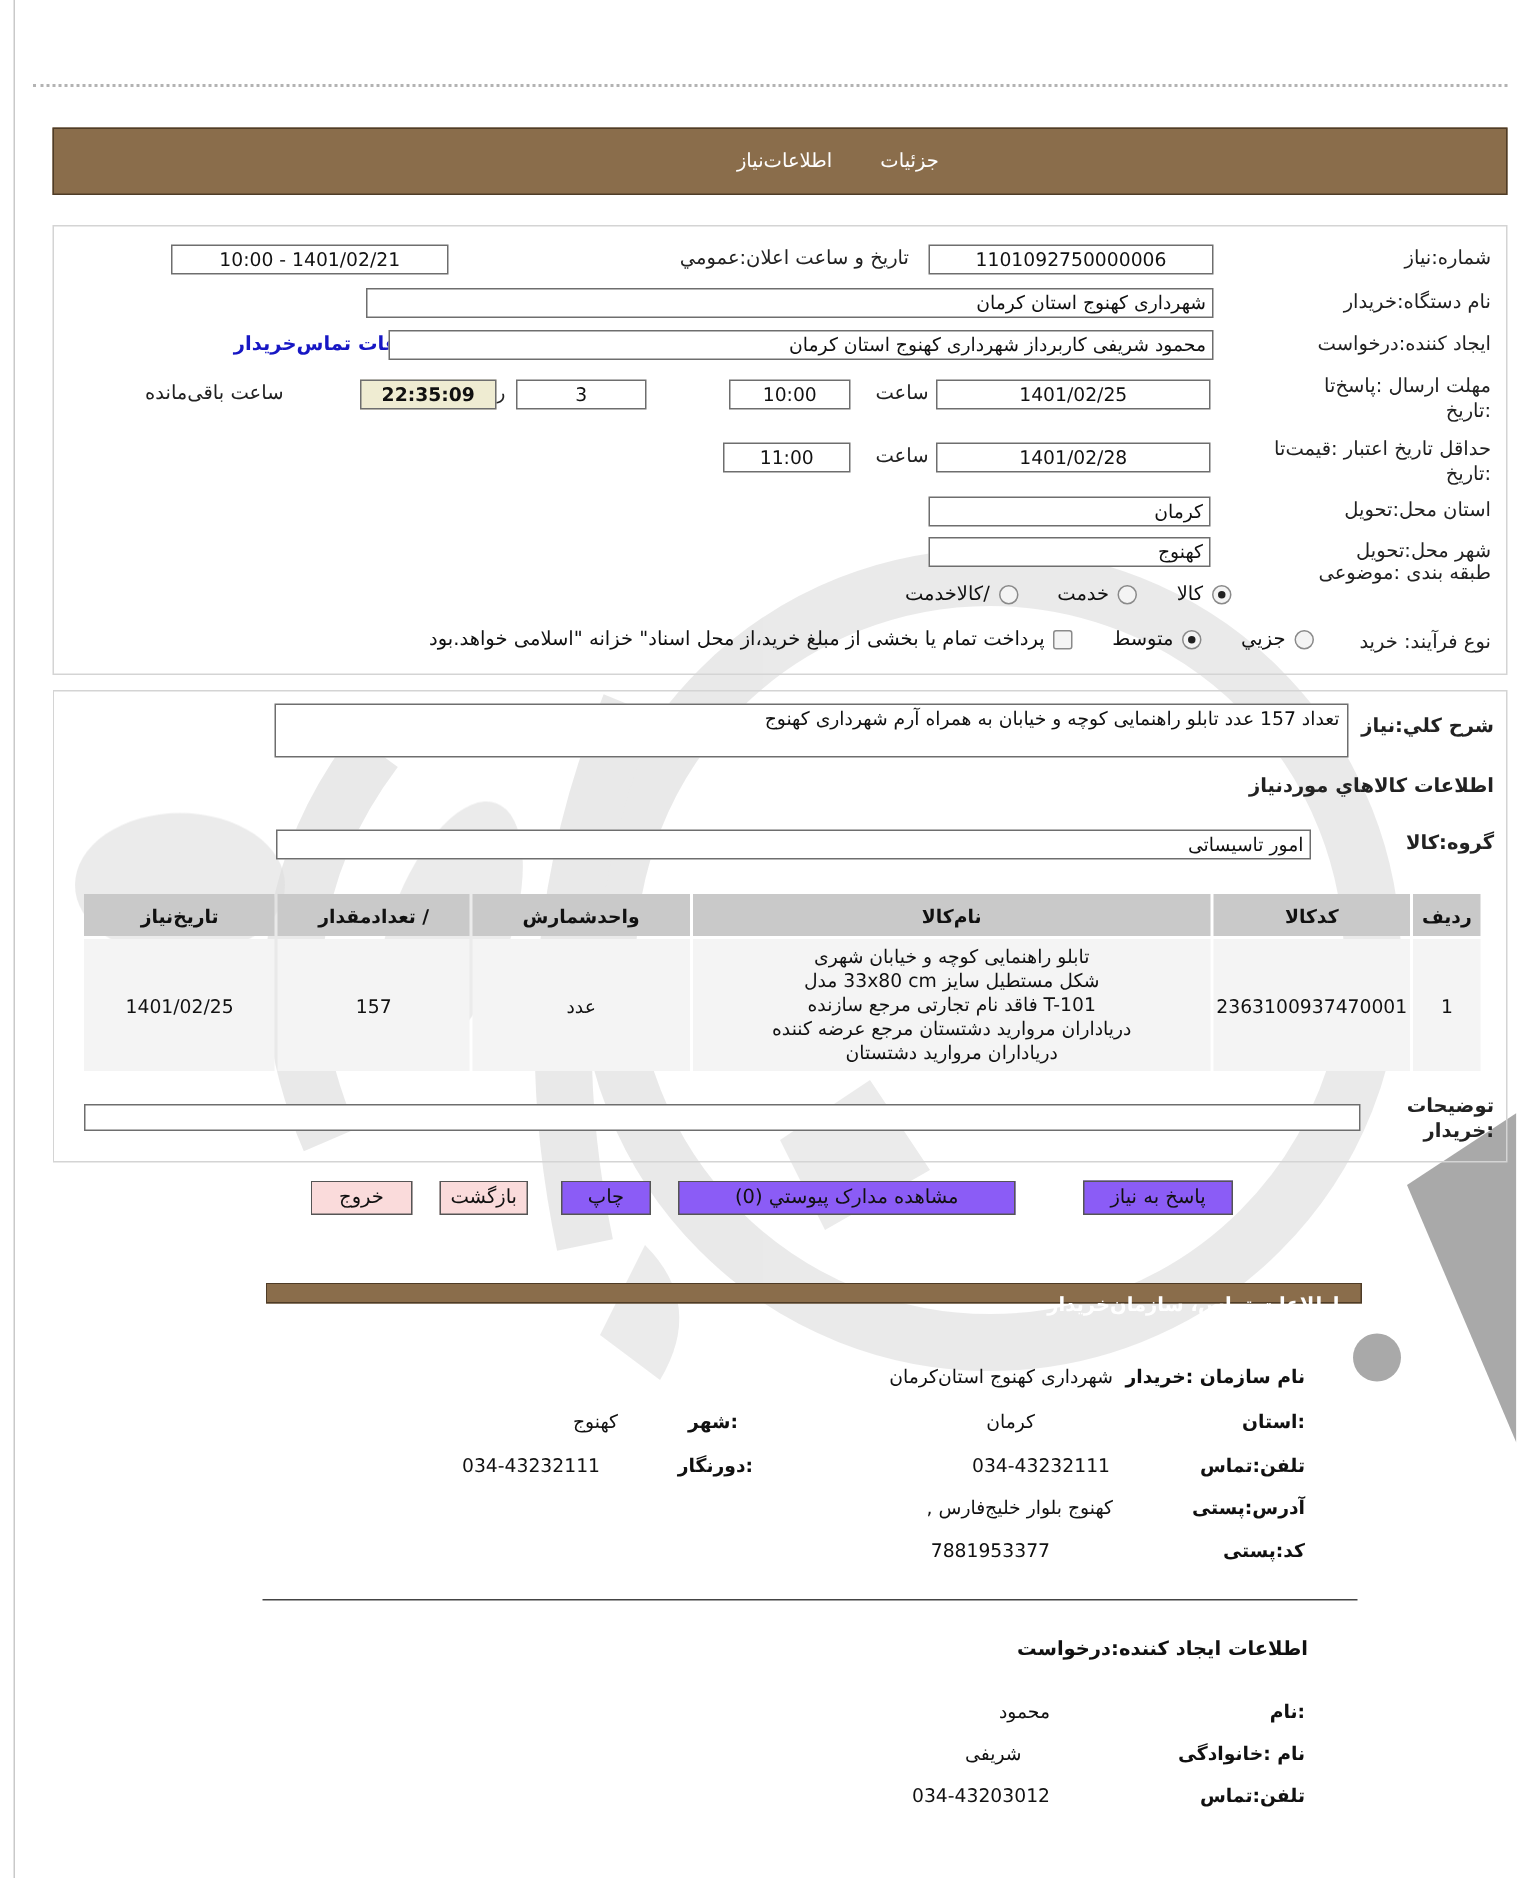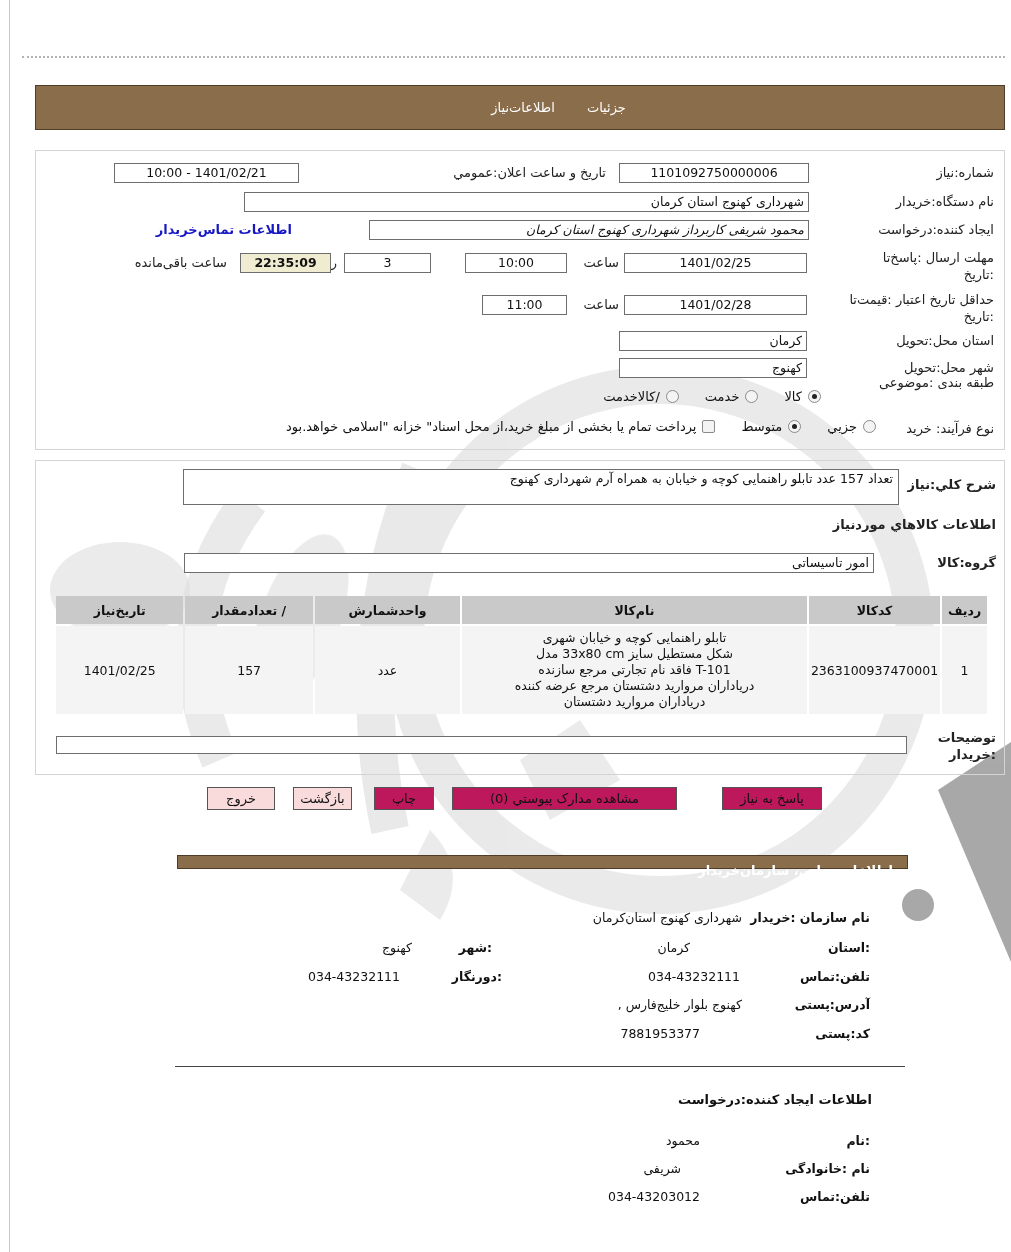--- a/index.html
+++ b/index.html
@@ -55,21 +55,21 @@
     border-collapse:separate; border-spacing:2px; z-index:3; direction:rtl; }
   #goods-table th { background:#c9c9c9; height:28px; font-size:12.5px; font-weight:bold;
     text-align:center; }
   #goods-table td { background:#f4f4f4; text-align:center; font-size:12.5px;
     vertical-align:middle; padding:4px 2px; }
   #goods-table .name-cell { white-space:pre-line; line-height:16px; }
 
   
   .btn { position:absolute; top:787px; height:23px; border:1px solid #555;
     text-align:center; line-height:21px; font-size:13px; cursor:pointer; z-index:3; }
-  .btn.green { background:#be185d; }
+  .btn.green { background:#8b5cf6; }
   .btn.pink  { background:#fadbdb; }
 
   
   .crow { position:absolute; width:1011px; height:18px; z-index:2; }
   .crow .l { position:absolute; font-weight:bold; font-size:12.5px; white-space:nowrap; }
   .crow .v { position:absolute; font-size:12.5px; white-space:nowrap; }
   .hr1 { position:absolute; left:175px; top:1066px; width:730px; border-top:1px solid #444; z-index:2; }
 
   .notes-input { position:absolute; left:20px; right:97px; top:275px; height:18px;
     border:1px solid #6e6e6e; background:#fff; z-index:3; }
@@ -113,34 +113,34 @@
 
     <div class="lbl" style="right:10px; top:14px;">شماره:نیاز</div>
     <div class="box" style="right:195px; top:12px; width:190px;">1101092750000006</div>
     <div class="lbl" style="right:398px; top:14px;">تاریخ و ساعت اعلان:عمومي</div>
     <div class="box" style="right:705px; top:12px; width:185px;">1401/02/21 - 10:00</div>
 
     <div class="lbl" style="right:10px; top:43px;">نام دستگاه:خریدار</div>
     <div class="box ralign" style="right:195px; top:41px; width:565px;">شهرداری کهنوج استان کرمان</div>
 
     <div class="lbl" style="right:10px; top:71px;">ایجاد کننده:درخواست</div>
-    <div class="box ralign" style="right:195px; top:69px; width:440px;font-style:italic;">محمود شریفی کاربرداز شهرداری کهنوج استان کرمان</div>
+    <div class="box ralign" style="right:195px; top:69px; width:550px;">محمود شریفی کاربرداز شهرداری کهنوج استان کرمان</div>
     <div class="link" style="right:712px; top:71px;">اطلاعات تماس‌خریدار</div>
 
     <div class="lbl" style="right:10px; top:98px; line-height:17px; text-align:right;">
       <span>مهلت ارسال :پاسخ‌تا</span><br>
       <span>:تاریخ</span>
     </div>
     <div class="box" style="right:197px; top:102px; width:183px;">1401/02/25</div>
     <div class="lbl" style="right:385px; top:104px;">ساعت</div>
-    <div class="box" style="right:437px; top:102px; width:102px;">10:00</div>
+    <div class="box" style="right:437px; top:102px; width:81px;">10:00</div>
     <div class="box" style="right:573px; top:102px; width:87px;">3</div>
     <div class="lbl" style="right:667px; top:104px;">روزو</div>
     <div class="box yellowbox" style="right:673px; top:102px; width:91px;">22:35:09</div>
-    <div class="lbl" style="right:777px; top:104px;">ساعت باقی‌مانده</div>
+    <div class="lbl" style="right:815px; top:104px;">ساعت باقی‌مانده</div>
 
     <div class="lbl" style="right:10px; top:140px; line-height:17px; text-align:right;">
       <span>حداقل تاریخ اعتبار :قیمت‌تا</span><br>
       <span>:تاریخ</span>
     </div>
     <div class="box" style="right:197px; top:144px; width:183px;">1401/02/28</div>
     <div class="lbl" style="right:385px; top:146px;">ساعت</div>
     <div class="box" style="right:437px; top:144px; width:85px;">11:00</div>
 
     <div class="lbl" style="right:10px; top:182px;">استان محل:تحویل</div>

